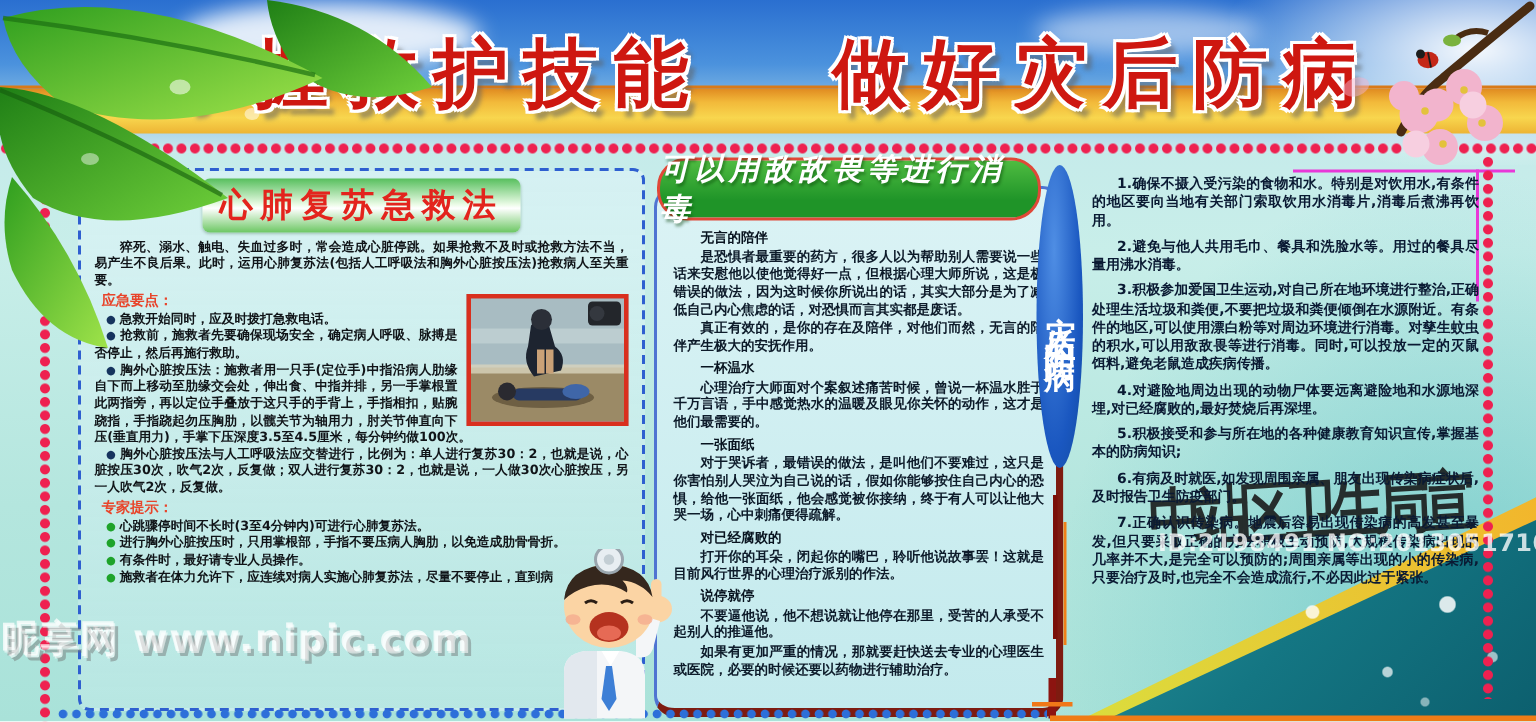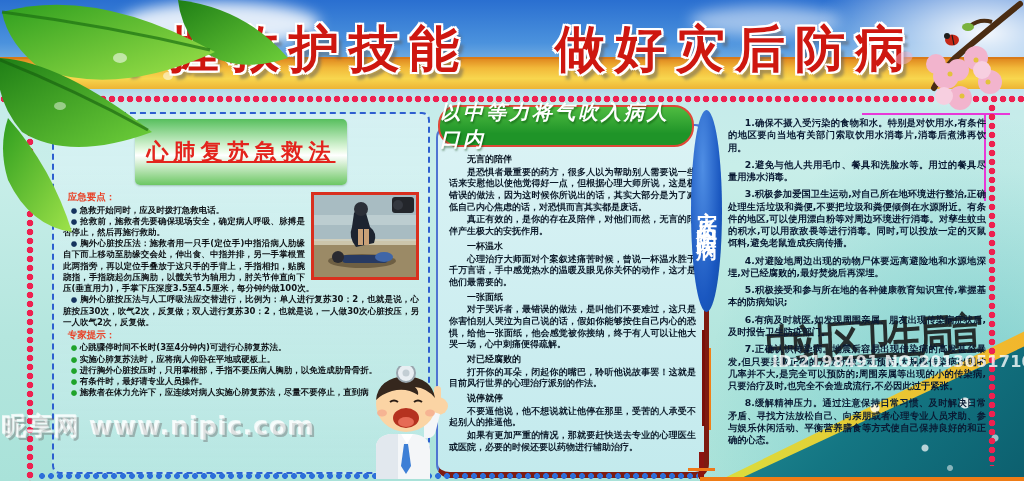--- a/index.html
+++ b/index.html
@@ -36,23 +36,23 @@
   .dots-top{left:0;top:95px;width:1024px;}
   .dots-left{left:26px;top:102px;height:379px;}
   .dots-right{left:988px;top:104px;height:362px;}
   .dots-bottom-blue{left:38px;top:472px;width:660px;
     background-image:radial-gradient(circle at 4px 4px,#2d6fd9 2.6px,rgba(0,0,0,0) 3.2px);}
   
   .left-panel{position:absolute;left:52px;top:112px;width:374px;height:358px;z-index:3;
     border:2px dashed #2e5fd0;border-radius:8px;
     background:linear-gradient(180deg,rgba(226,245,250,.55),rgba(205,238,240,.4));}
   .lp-header{width:212px;margin:5px auto 2px auto;text-align:center;
-    font-size:22px;font-weight:900;color:#e3241d;letter-spacing:5px;padding:18px 0;
+    font-size:22px;font-weight:900;color:#e3241d;letter-spacing:5px;padding:3px 0;
     background:linear-gradient(180deg,#57bf5d 0%,#eafbe6 48%,#ffffff 55%,#6cc763 100%);
-    border-radius:5px;box-shadow:0 1px 2px rgba(0,60,0,.25);text-decoration:underline;}
+    border-radius:5px;box-shadow:0 1px 2px rgba(0,60,0,.25);}
   .lp-content{padding:3px 9px 0 9px;font-size:8.5px;line-height:1.32;font-weight:700;
     color:#101418;text-align:justify;}
   .lp-intro{text-indent:2em;margin:0;}
   .lp-sub{color:#e8442a;text-indent:.5em;font-size:9.5px;margin:1px 0;}
   .lp-item{text-indent:.9em;margin:0;}
   .lp-item.b-dark::before{content:"● ";color:#15335e;font-size:7.5px;}
   .lp-item.b-green::before{content:"● ";color:#1ea32a;font-size:7.5px;}
   .cpr-photo{float:right;width:102px;height:82px;border:3px solid #d92f1e;
     margin:2px 0 3px 6px;background:#9fb6bd;overflow:hidden;}
   
@@ -142,20 +142,21 @@
 
   <div class="aqua-tint"></div>
   <div class="teal-corner"></div>
   <div class="yellow-band"></div>
   <div class="sparkles"></div>
   <div class="bottom-orange"></div>
 
   <div class="left-panel">
     <div class="lp-header">心肺复苏急救法</div>
     <div class="lp-content">
+      <p class="lp-intro">猝死、溺水、触电、失血过多时，常会造成心脏停跳。如果抢救不及时或抢救方法不当，易产生不良后果。此时，运用心肺复苏法(包括人工呼吸法和胸外心脏按压法)抢救病人至关重要。</p>
       <div class="cpr-photo">
         <svg width="102" height="82" viewBox="0 0 102 82">
           <rect x="0" y="0" width="102" height="52" fill="#a8bcc2"></rect>
           <rect x="0" y="20" width="102" height="10" fill="#c5d4d6" opacity=".7"></rect>
           <rect x="0" y="46" width="102" height="36" fill="#9b8a66"></rect>
           <rect x="0" y="44" width="102" height="6" fill="#d8d3bd" opacity=".8"></rect>
           <ellipse cx="48" cy="66" rx="34" ry="7" fill="#6e5f43"></ellipse>
           <rect x="28" y="60" width="46" height="8" rx="4" fill="#273a62"></rect>
           <circle cx="24" cy="62" r="6" fill="#2a2a30"></circle>
           <ellipse cx="70" cy="62" rx="9" ry="5" fill="#3f66a8"></ellipse>
@@ -167,28 +168,27 @@
           <circle cx="84" cy="10" r="5" fill="#34383f"></circle>
         </svg>
       </div>
       <p class="lp-sub">应急要点：</p>
       <p class="lp-item b-dark">急救开始同时，应及时拨打急救电话。</p>
       <p class="lp-item b-dark">抢救前，施救者先要确保现场安全，确定病人呼吸、脉搏是否停止，然后再施行救助。</p>
       <p class="lp-item b-dark">胸外心脏按压法：施救者用一只手(定位手)中指沿病人肋缘自下而上移动至肋缘交会处，伸出食、中指并排，另一手掌根置此两指旁，再以定位手叠放于这只手的手背上，手指相扣，贴腕跷指，手指跷起勿压胸肋，以髋关节为轴用力，肘关节伸直向下压(垂直用力)，手掌下压深度3.5至4.5厘米，每分钟约做100次。</p>
       <p class="lp-item b-dark">胸外心脏按压法与人工呼吸法应交替进行，比例为：单人进行复苏30：2，也就是说，心脏按压30次，吹气2次，反复做；双人进行复苏30：2，也就是说，一人做30次心脏按压，另一人吹气2次，反复做。</p>
       <p class="lp-sub">专家提示：</p>
       <p class="lp-item b-green">心跳骤停时间不长时(3至4分钟内)可进行心肺复苏法。</p>
-      <p class="lp-item b-green">实施心肺复苏法时，应将病人仰卧在平地或硬板上。</p>
       <p class="lp-item b-green">进行胸外心脏按压时，只用掌根部，手指不要压病人胸肋，以免造成肋骨骨折。</p>
       <p class="lp-item b-green">有条件时，最好请专业人员操作。</p>
       <p class="lp-item b-green">施救者在体力允许下，应连续对病人实施心肺复苏法，尽量不要停止，直到病</p>
     </div>
   </div>
 
-  <div class="mid-header">以中等力将气吹入病人口内</div>
+  <div class="mid-header">可以用敌敌畏等进行消毒</div>
   <div class="mid-panel">
     <div class="mid-content">
       <p class="mid-h">无言的陪伴</p>
       <p class="mid-p">是恐惧者最重要的药方，很多人以为帮助别人需要说一些话来安慰他以使他觉得好一点，但根据心理大师所说，这是极错误的做法，因为这时候你所说出的话，其实大部分是为了减低自己内心焦虑的话，对恐惧而言其实都是废话。</p>
       <p class="mid-p">真正有效的，是你的存在及陪伴，对他们而然，无言的陪伴产生极大的安抚作用。</p>
       <p class="mid-h">一杯温水</p>
       <p class="mid-p">心理治疗大师面对个案叙述痛苦时候，曾说一杯温水胜于千万言语，手中感觉热水的温暖及眼见你关怀的动作，这才是他们最需要的。</p>
       <p class="mid-h">一张面纸</p>
       <p class="mid-p">对于哭诉者，最错误的做法，是叫他们不要难过，这只是你害怕别人哭泣为自己说的话，假如你能够按住自己内心的恐惧，给他一张面纸，他会感觉被你接纳，终于有人可以让他大哭一场，心中刺痛便得疏解。</p>
       <p class="mid-h">对已经腐败的</p>
@@ -209,21 +209,20 @@
   <div class="corner-red-l"></div>
   <div class="corner-orange-dash"></div>
   <div class="right-content">
     <p>1.确保不摄入受污染的食物和水。特别是对饮用水,有条件的地区要向当地有关部门索取饮用水消毒片,消毒后煮沸再饮用。</p>
     <p>2.避免与他人共用毛巾、餐具和洗脸水等。用过的餐具尽量用沸水消毒。</p>
     <p>3.积极参加爱国卫生运动,对自己所在地环境进行整治,正确处理生活垃圾和粪便,不要把垃圾和粪便倾倒在水源附近。有条件的地区,可以使用漂白粉等对周边环境进行消毒。对孳生蚊虫的积水,可以用敌敌畏等进行消毒。同时,可以投放一定的灭鼠饵料,避免老鼠造成疾病传播。</p>
     <p>4.对避险地周边出现的动物尸体要远离避险地和水源地深埋,对已经腐败的,最好焚烧后再深埋。</p>
     <p>5.积极接受和参与所在地的各种健康教育知识宣传,掌握基本的防病知识;</p>
     <p>6.有病及时就医,如发现周围亲属、朋友出现传染病症状后,及时报告卫生防疫部门。</p>
     <p>7.正确认识传染病。地震后容易出现传染病的高发甚至暴发,但只要采取正确的方法积极主动预防,大规模传染病出现的几率并不大,是完全可以预防的;周围亲属等出现的小的传染病,只要治疗及时,也完全不会造成流行,不必因此过于紧张。</p>
-    <p>8.缓解精神压力。通过注意保持日常习惯、及时解决日常矛盾、寻找方法放松自己、向亲朋或者心理专业人员求助、参与娱乐休闲活动、平衡营养膳食等方式使自己保持良好的和正确的心态。</p>
   </div>
 
   <div class="calligraphy">中站区卫生局宣</div>
   <div class="id-mark">ID:2198491 NO:20130517102306425325</div>
   <div class="nipic">昵享网 www.nipic.com</div>
 
   <div class="doctor">
     <svg width="116" height="115" viewBox="0 0 116 115">
       <rect x="88" y="20" width="7" height="16" rx="3.5" fill="#fbd4a4"></rect>
       <ellipse cx="92" cy="40" rx="10" ry="9" fill="#fbd4a4"></ellipse>

